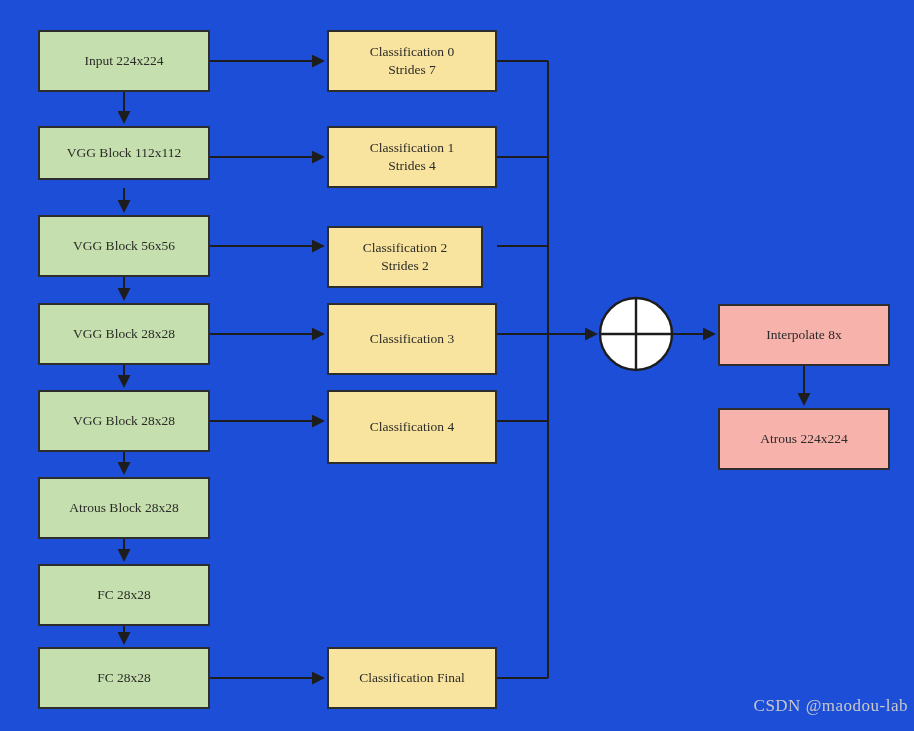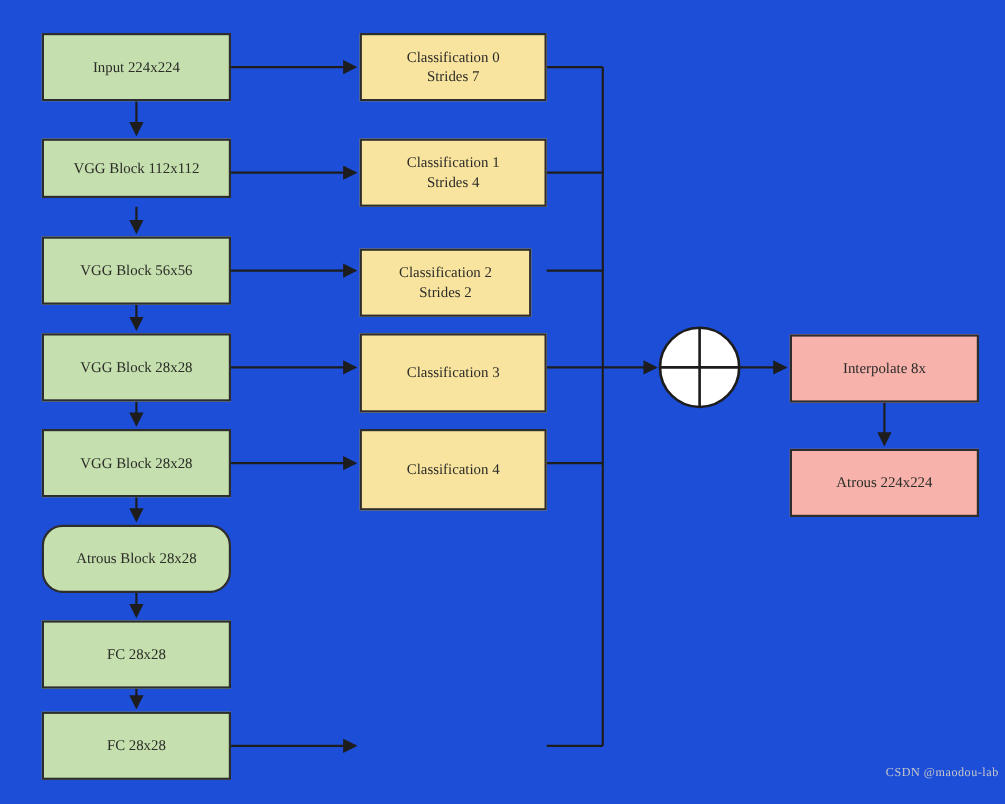--- a/index.html
+++ b/index.html
@@ -35,21 +35,21 @@
     line-height: 1.35;
     color: var(--text, #2b2b28);
   }
   .green  { background: var(--green, #c5e0ae); }
   .yellow { background: var(--yellow, #f8e49e); }
   .pink   { background: var(--pink, #f6b2ab); }
   .watermark {
     position: absolute;
     right: 6px;
     top: 696px;
-    font-size: 11px;
+    font-size: 17px;
     letter-spacing: 0.5px;
     color: var(--watermark, #c8c8c8);
   }
 </style>
 </head>
 <body>
 
 <div class="canvas">
 
   <svg class="wires" viewBox="0 0 914 731" xmlns="http://www.w3.org/2000/svg">
@@ -94,31 +94,32 @@
     <line class="connector" x1="672" y1="334" x2="714" y2="334" marker-end="url(#arrowhead)"></line>
 
     <line class="connector" x1="804" y1="366" x2="804" y2="404" marker-end="url(#arrowhead)"></line>
   </svg>
 
   <div class="node green" style="left:38px; top:30px; width:172px; height:62px;">Input 224x224</div>
   <div class="node green" style="left:38px; top:126px; width:172px; height:54px;">VGG Block 112x112</div>
   <div class="node green" style="left:38px; top:215px; width:172px; height:62px;">VGG Block 56x56</div>
   <div class="node green" style="left:38px; top:303px; width:172px; height:62px;">VGG Block 28x28</div>
   <div class="node green" style="left:38px; top:390px; width:172px; height:62px;">VGG Block 28x28</div>
-  <div class="node green" style="left:38px; top:477px; width:172px; height:62px;border-radius:19px;">Atrous Block 28x28</div>
+  <div class="node green" style="left:38px; top:477px; width:172px; height:62px;">Atrous Block 28x28</div>
   <div class="node green" style="left:38px; top:564px; width:172px; height:62px;">FC 28x28</div>
   <div class="node green" style="left:38px; top:647px; width:172px; height:62px;">FC 28x28</div>
 
   <div class="node yellow" style="left:327px; top:30px; width:170px; height:62px;">Classification 0
 Strides 7</div>
   <div class="node yellow" style="left:327px; top:126px; width:170px; height:62px;">Classification 1
 Strides 4</div>
   <div class="node yellow" style="left:327px; top:215px; width:156px; height:62px;margin-top:11px;">Classification 2
 Strides 2</div>
   <div class="node yellow" style="left:327px; top:303px; width:170px; height:72px;">Classification 3</div>
   <div class="node yellow" style="left:327px; top:390px; width:170px; height:74px;">Classification 4</div>
+  <div class="node yellow" style="left:327px; top:647px; width:170px; height:62px;">Classification Final</div>
 
   <div class="node pink" style="left:718px; top:304px; width:172px; height:62px;">Interpolate 8x</div>
   <div class="node pink" style="left:718px; top:408px; width:172px; height:62px;">Atrous 224x224</div>
 
   <div class="watermark">CSDN @maodou-lab</div>
 
 </div>
 
 </body></html>

